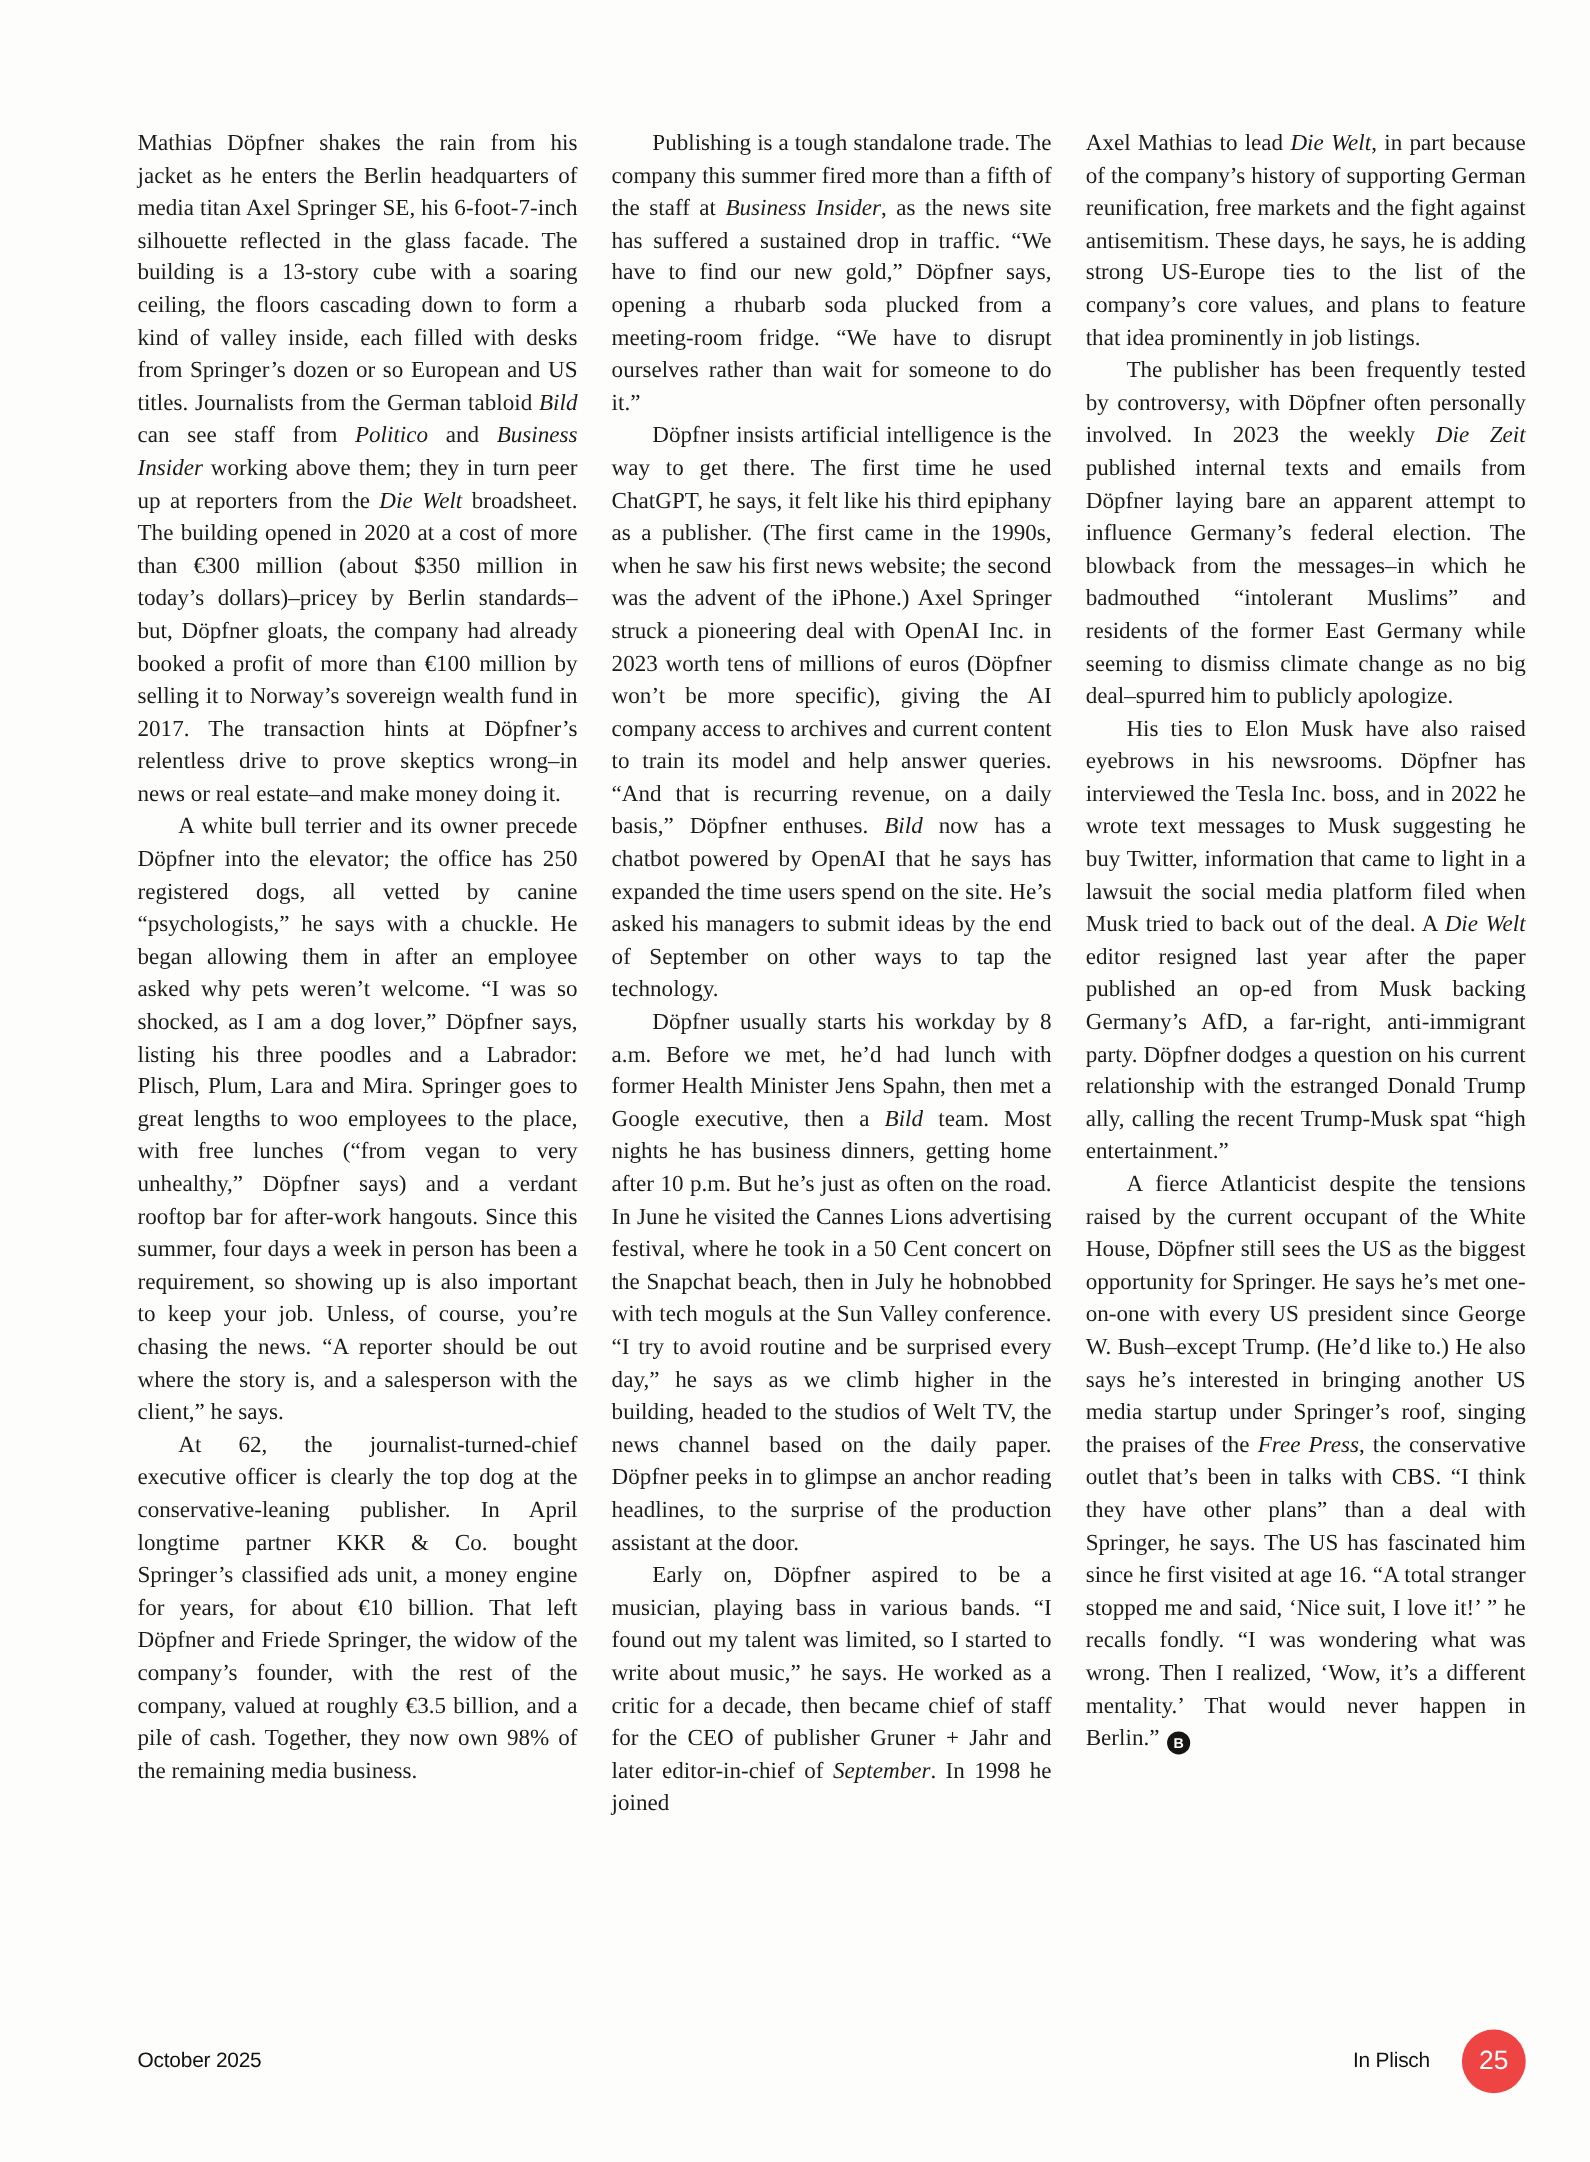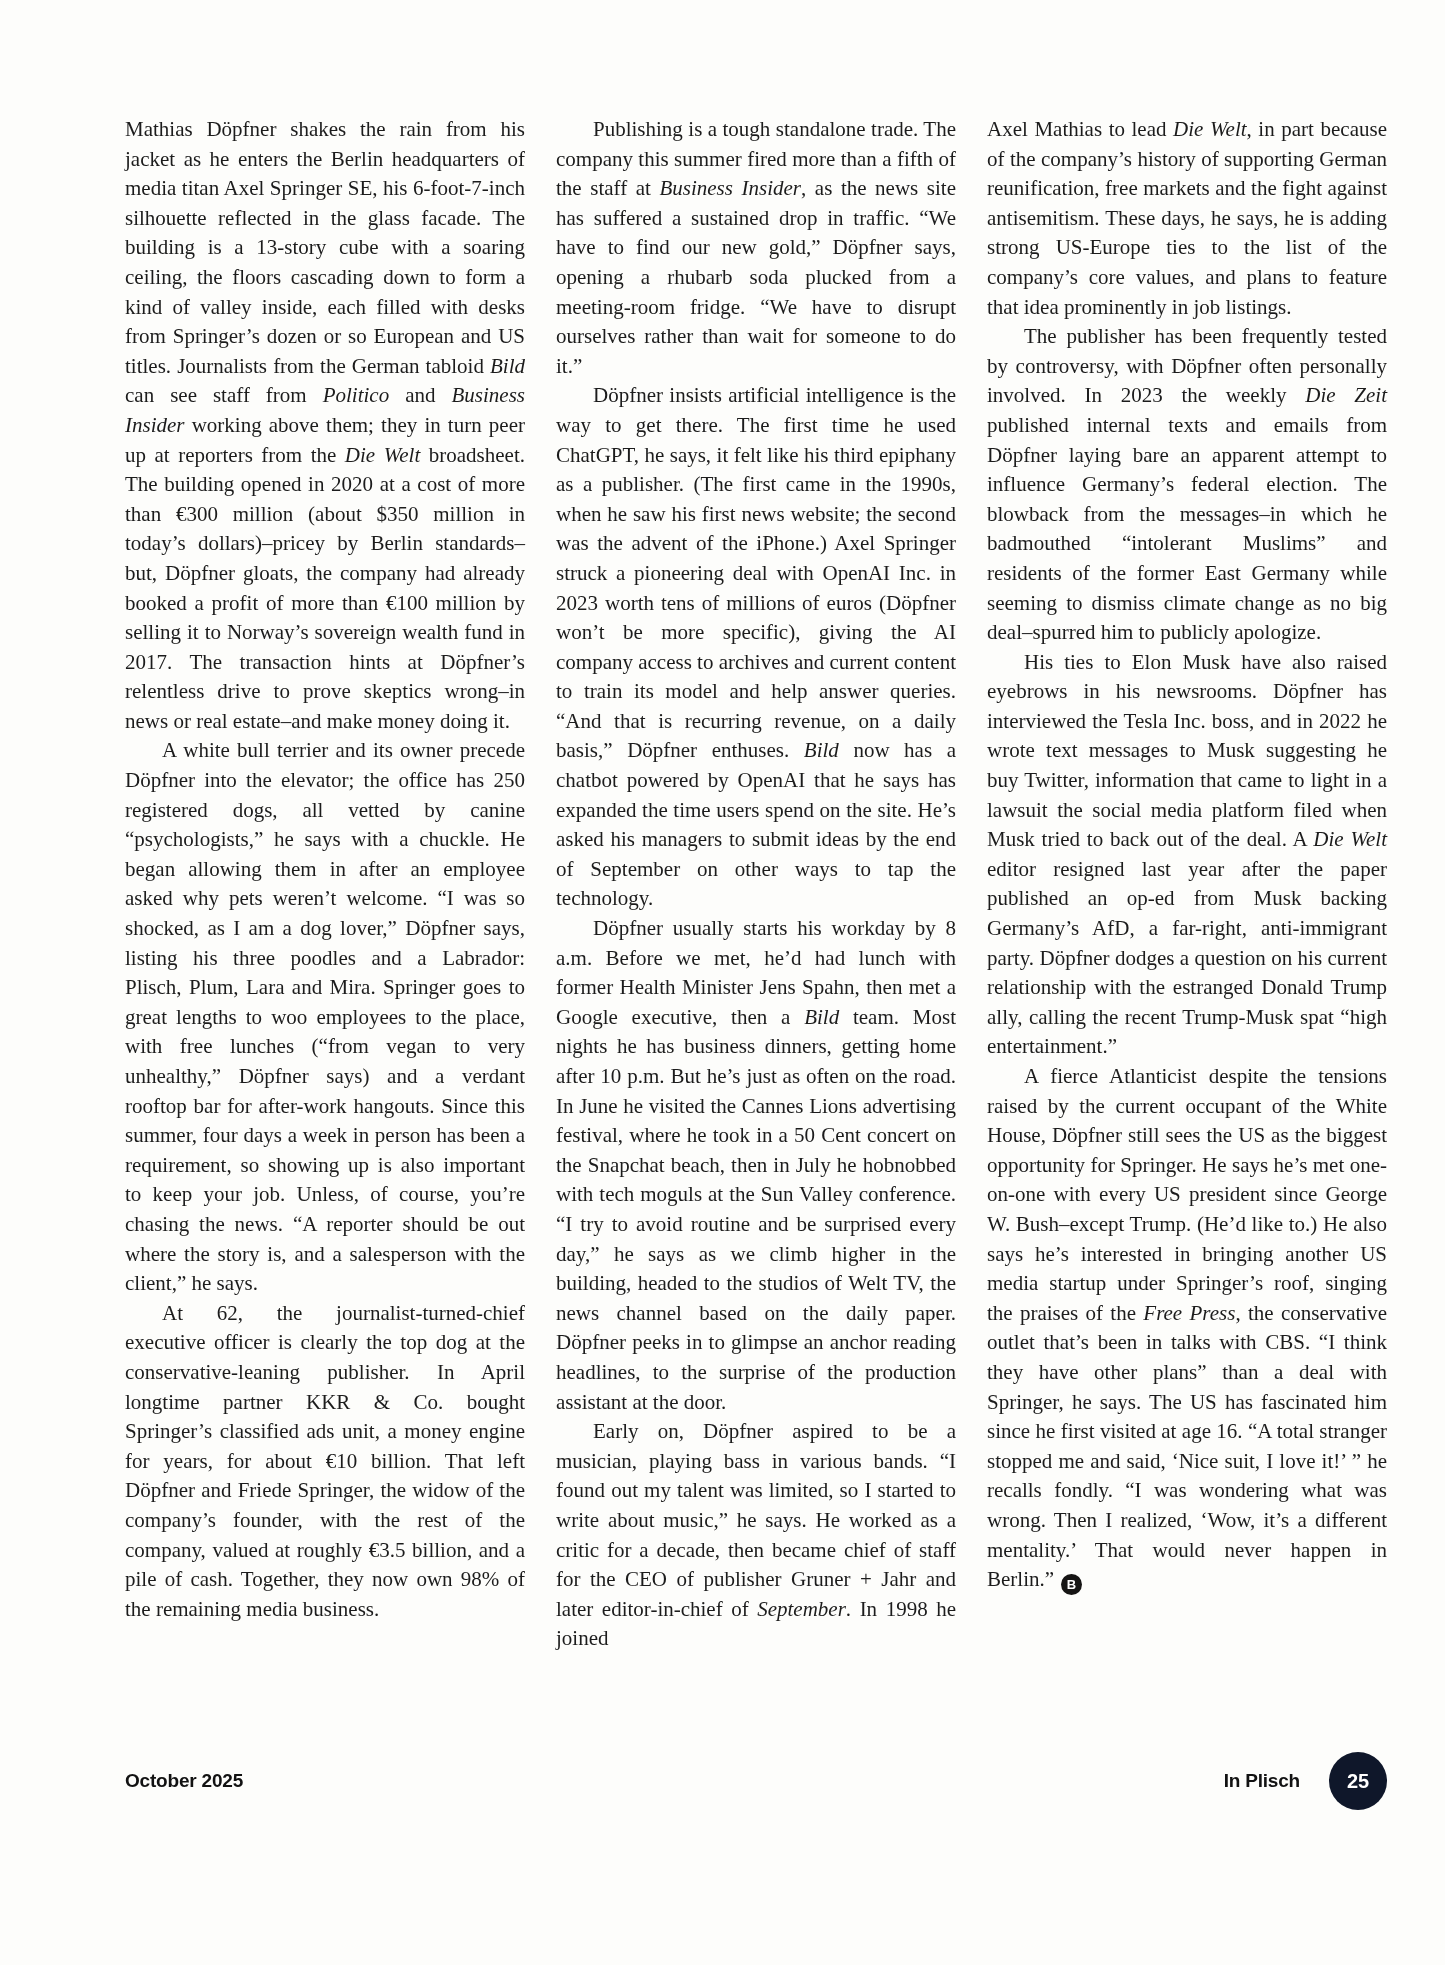--- a/index.html
+++ b/index.html
@@ -43,46 +43,46 @@
     line-height: 21px;
     text-align: center;
     text-indent: 0;
     margin-left: 7px;
     vertical-align: -3px;
   }
   .footer {
     position: absolute;
     left: 125px;
     width: 1262px;
-    top: 1752px;
+    top: 1845px;
     height: 58px;
     display: flex;
     justify-content: space-between;
     align-items: center;
     font-family: "Liberation Sans", sans-serif;
-    font-weight: 700;
+    font-weight: 400;
     font-size: 19px;
     letter-spacing: -0.2px;
     color: #121212;
   }
   .footer-right {
     display: flex;
     align-items: center;
     gap: 29px;
   }
   .page-badge {
     width: 58px;
     height: 58px;
     border-radius: 50%;
-    background: #0f172a;
+    background: #ef4444;
     color: #ffffff;
     display: flex;
     align-items: center;
     justify-content: center;
-    font-size: 20px;
+    font-size: 24px;
     letter-spacing: 0;
   }
 </style>
 </head>
 <body>
 
 <main class="article">
   <section class="col">
       <p class="para"><span>Mathias Döpfner shakes the rain from his jacket as he enters the Berlin headquarters of media titan Axel Springer SE, his 6-foot-7-inch silhouette reflected in the glass facade. The building is a 13-story cube with a soaring ceiling, the floors cascading down to form a kind of valley inside, each filled with desks from Springer’s dozen or so European and US titles. Journalists from the German tabloid </span><i>Bild</i><span> can see staff from </span><i>Politico</i><span> and </span><i>Business Insider</i><span> working above them; they in turn peer up at reporters from the </span><i>Die Welt</i><span> broadsheet. The building opened in 2020 at a cost of more than €300 million (about $350 million in today’s dollars)–pricey by Berlin standards–but, Döpfner gloats, the company had already booked a profit of more than €100 million by selling it to Norway’s sovereign wealth fund in 2017. The transaction hints at Döpfner’s relentless drive to prove skeptics wrong–in news or real estate–and make money doing it.</span></p>
       <p class="para indent"><span>A white bull terrier and its owner precede Döpfner into the elevator; the office has 250 registered dogs, all vetted by canine “psychologists,” he says with a chuckle. He began allowing them in after an employee asked why pets weren’t welcome. “I was so shocked, as I am a dog lover,” Döpfner says, listing his three poodles and a Labrador: Plisch, Plum, Lara and Mira. Springer goes to great lengths to woo employees to the place, with free lunches (“from vegan to very unhealthy,” Döpfner says) and a verdant rooftop bar for after-work hangouts. Since this summer, four days a week in person has been a requirement, so showing up is also important to keep your job. Unless, of course, you’re chasing the news. “A reporter should be out where the story is, and a salesperson with the client,” he says.</span></p>

